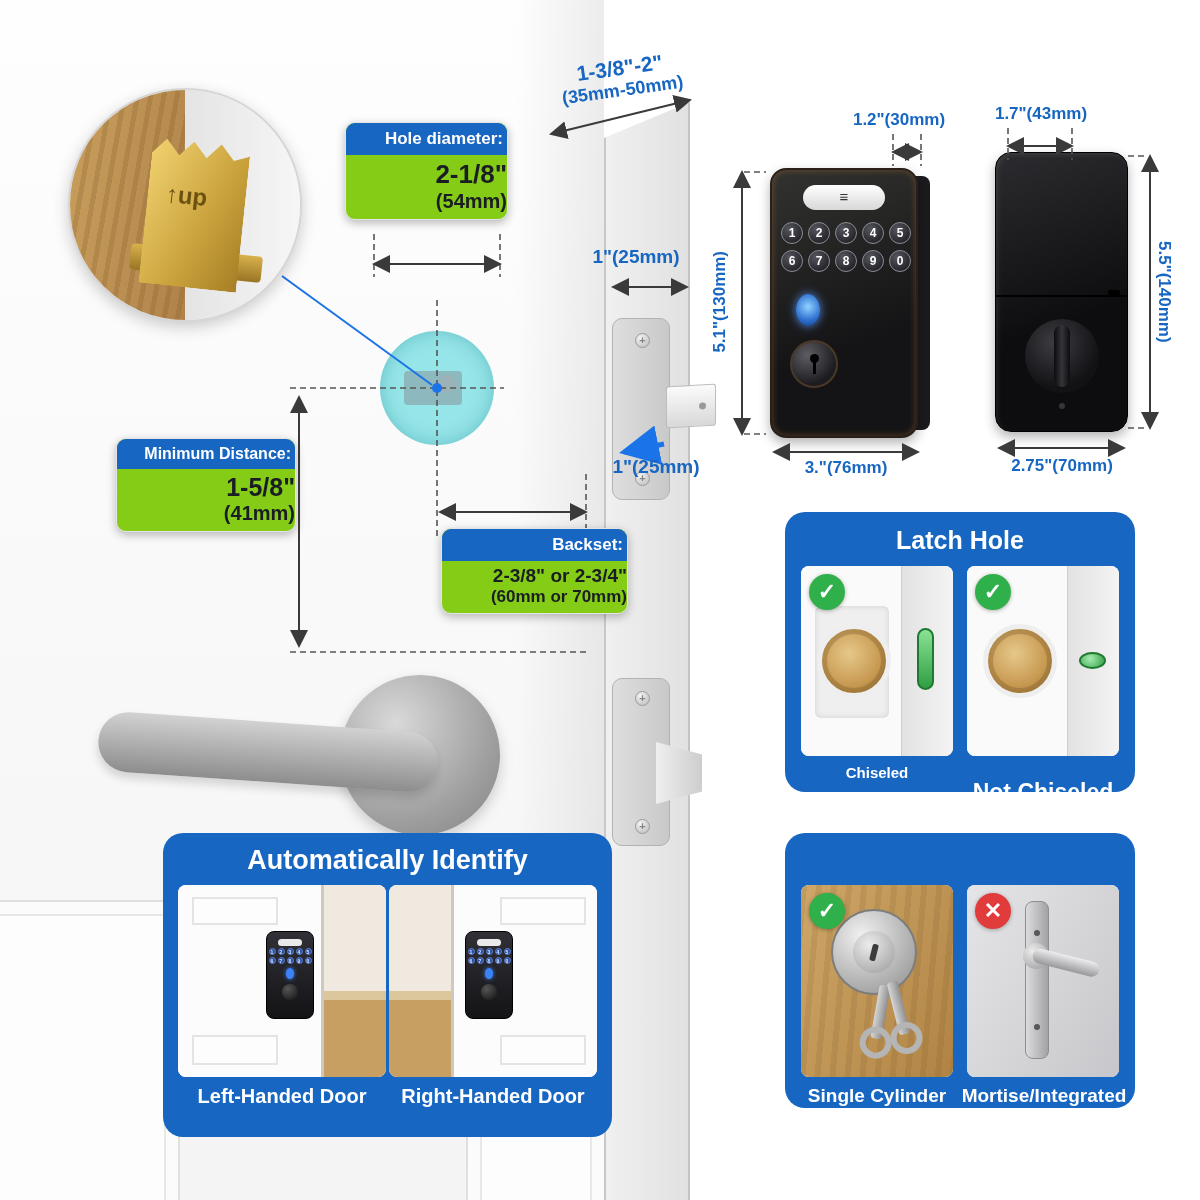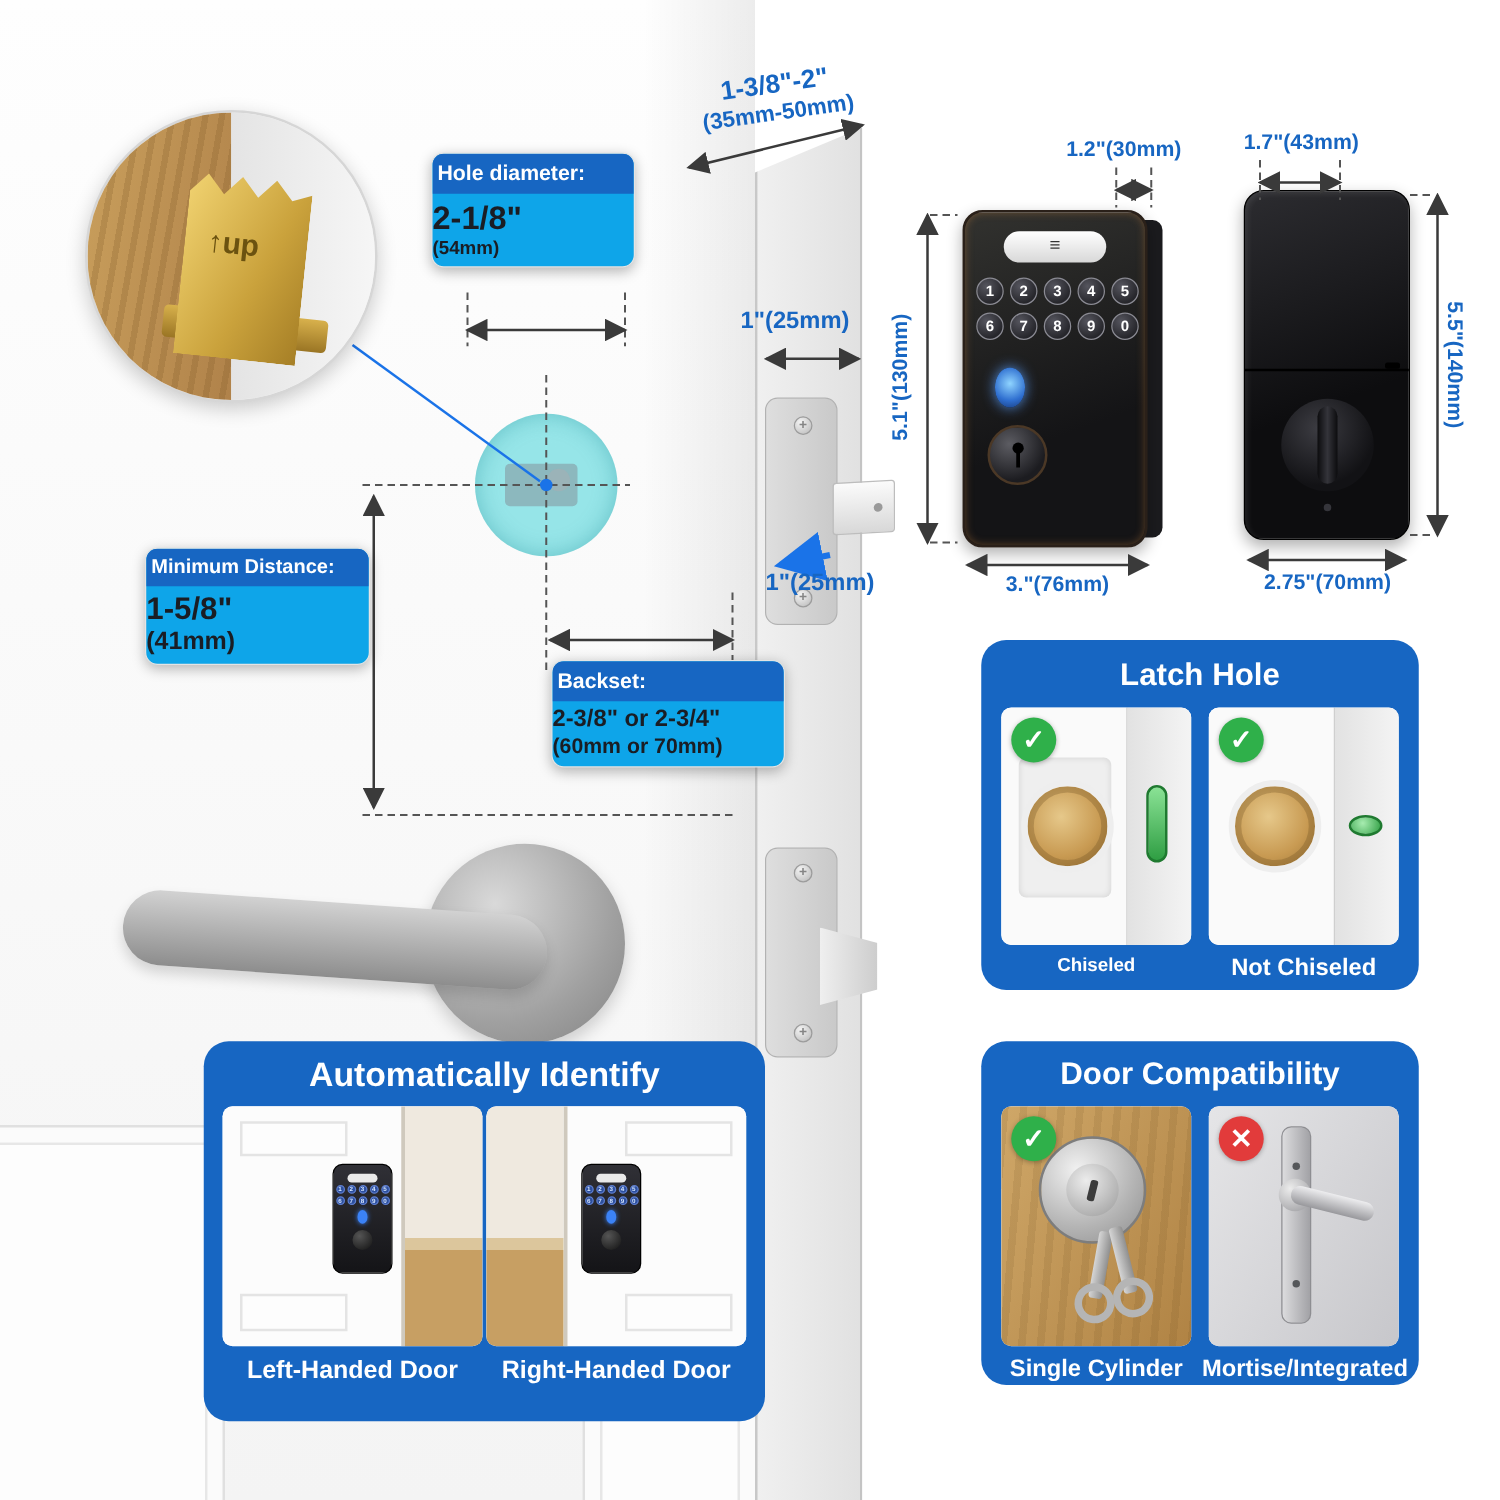--- a/index.html
+++ b/index.html
@@ -1,21 +1,21 @@
 <!DOCTYPE html>
 <html><head>
 <meta charset="utf-8">
 <style>
 *{margin:0;padding:0;box-sizing:border-box}
 body{font-family:"Liberation Sans",sans-serif;background:#fff}
 #canvas{position:relative;width:1200px;height:1200px;background:#fff;overflow:hidden}
 .meas{position:absolute;color:#1766c2;font-weight:700;text-align:center;line-height:1.15;z-index:12}
 .vL{transform:rotate(-90deg)}
 .vR{transform:rotate(90deg)}
-.callout{position:absolute;background:#0ea5e9;border-radius:10px;box-shadow:0 3px 10px rgba(0,0,0,.28);border:1px solid #e4e4e4;overflow:hidden;text-align:left;z-index:13}
+.callout{position:absolute;background:#84cc16;border-radius:10px;box-shadow:0 3px 10px rgba(0,0,0,.28);border:1px solid #e4e4e4;overflow:hidden;text-align:right;z-index:13}
 .callout .hd{background:#1766c2;color:#fff;font-weight:700;padding:6px 4px}
 .callout .val{color:#1a1d24;font-weight:700;margin-top:4px}
 .callout .met{color:#1a1d24;font-weight:700;margin-bottom:6px}
 
 #door-face{position:absolute;left:0;top:0;width:604px;height:1200px;background:linear-gradient(180deg,#fefefe,#f4f4f4)}
 #door-shade{position:absolute;left:514px;top:0;width:90px;height:1200px;background:linear-gradient(90deg,rgba(0,0,0,0),rgba(0,0,0,.07))}
 #door-edge{position:absolute;left:604px;top:96px;width:86px;height:1104px;background:linear-gradient(90deg,#f0f0f0,#e1e1e1);border-left:2px solid #c8c8c8;border-right:2px solid #c4c4c4;clip-path:polygon(0 42px,100% 6px,100% 100%,0 100%)}
 .molding{position:absolute;border:2px solid #e0e0e0;background:#fbfbfb}
 .molding .inner{position:absolute;left:12px;top:12px;right:12px;bottom:12px;border:2px solid #e7e7e7;background:#fdfdfd}
 .plate{position:absolute;width:58px;height:182px;border-radius:10px;background:linear-gradient(90deg,#dedede,#c9c9c9);border:1px solid #b2b2b2;z-index:4}
@@ -191,21 +191,21 @@
   <div class="meas" style="left:838px;top:110px;width:122px;font-size:17px">1.2"(30mm)</div>
   <div class="meas vL" style="left:640px;top:292px;width:160px;font-size:17px">5.1"(130mm)</div>
   <div class="meas" style="left:786px;top:458px;width:120px;font-size:17px">3."(76mm)</div>
   <div class="meas" style="left:980px;top:104px;width:122px;font-size:17px">1.7"(43mm)</div>
   <div class="meas vR" style="left:1084px;top:282px;width:160px;font-size:17px">5.5"(140mm)</div>
   <div class="meas" style="left:1001px;top:456px;width:122px;font-size:17px">2.75"(70mm)</div>
 
   <div class="callout" style="left:345px;top:122px;width:163px">
     <div class="hd" style="font-size:17px">Hole diameter:</div>
     <div class="val" style="font-size:26px">2-1/8"</div>
-    <div class="met" style="font-size:15px">(54mm)</div>
+    <div class="met" style="font-size:20px">(54mm)</div>
   </div>
   <div class="callout" style="left:116px;top:438px;width:180px">
     <div class="hd" style="font-size:16px">Minimum Distance:</div>
     <div class="val" style="font-size:25px">1-5/8"</div>
     <div class="met" style="font-size:20px">(41mm)</div>
   </div>
   <div class="callout" style="left:441px;top:528px;width:187px">
     <div class="hd" style="font-size:17px">Backset:</div>
     <div class="val" style="font-size:19px">2-3/8" or 2-3/4"</div>
     <div class="met" style="font-size:17px">(60mm or 70mm)</div>
@@ -259,21 +259,21 @@
       <div class="badge green">✓</div>
     </div>
     <div class="tile" style="left:182px;top:54px;width:152px;height:190px">
       <div class="lh-edgeface"></div>
       <div class="lh-hole"></div>
       <div class="lh-faceside"></div>
       <div class="lh-bubble"></div>
       <div class="badge green">✓</div>
     </div>
     <div class="tile-label" style="left:16px;top:252px;width:152px;font-size:15px">Chiseled</div>
-    <div class="tile-label" style="left:182px;top:252px;width:152px;font-size:19px">Not Chiseled</div>
+    <div class="tile-label" style="left:182px;top:267px;width:152px;font-size:23px">Not Chiseled</div>
   </div>
 
   <div class="panel" style="left:163px;top:833px;width:449px;height:304px">
     <div class="panel-title" style="top:12px;font-size:27px">Automatically Identify</div>
     <div class="tile" style="left:15px;top:52px;width:208px;height:192px">
       <div class="ai-open" style="left:146px"></div>
       <div class="ai-door" style="left:0;border-right:3px solid #cfc9bd">
         <div class="ai-mold" style="top:12px;height:28px"></div>
         <div class="ai-mold" style="top:150px;height:30px"></div>
       </div>
@@ -325,21 +325,20 @@
           </div>
         <div class="mini-finger"></div>
         <div class="mini-cyl"></div>
       </div>
     </div>
     <div class="tile-label" style="left:10px;top:252px;width:218px;font-size:20px">Left-Handed Door</div>
     <div class="tile-label" style="left:221px;top:252px;width:218px;font-size:20px">Right-Handed Door</div>
   </div>
 
   <div class="panel" style="left:785px;top:833px;width:350px;height:275px">
-    <div class="panel-title" style="top:12px;font-size:25px">Door Compatibility</div>
     <div class="tile" style="left:16px;top:52px;width:152px;height:192px">
       <div class="dc-wood"></div>
       <div class="dc-rose">
         <div class="dc-cyl">
             <div class="dc-slot"></div>
           </div>
       </div>
       <div class="dc-key" style="left:74px;top:100px;transform:rotate(10deg)"></div>
       <div class="dc-key" style="left:92px;top:96px;transform:rotate(-14deg)"></div>
       <div class="badge green">✓</div>

